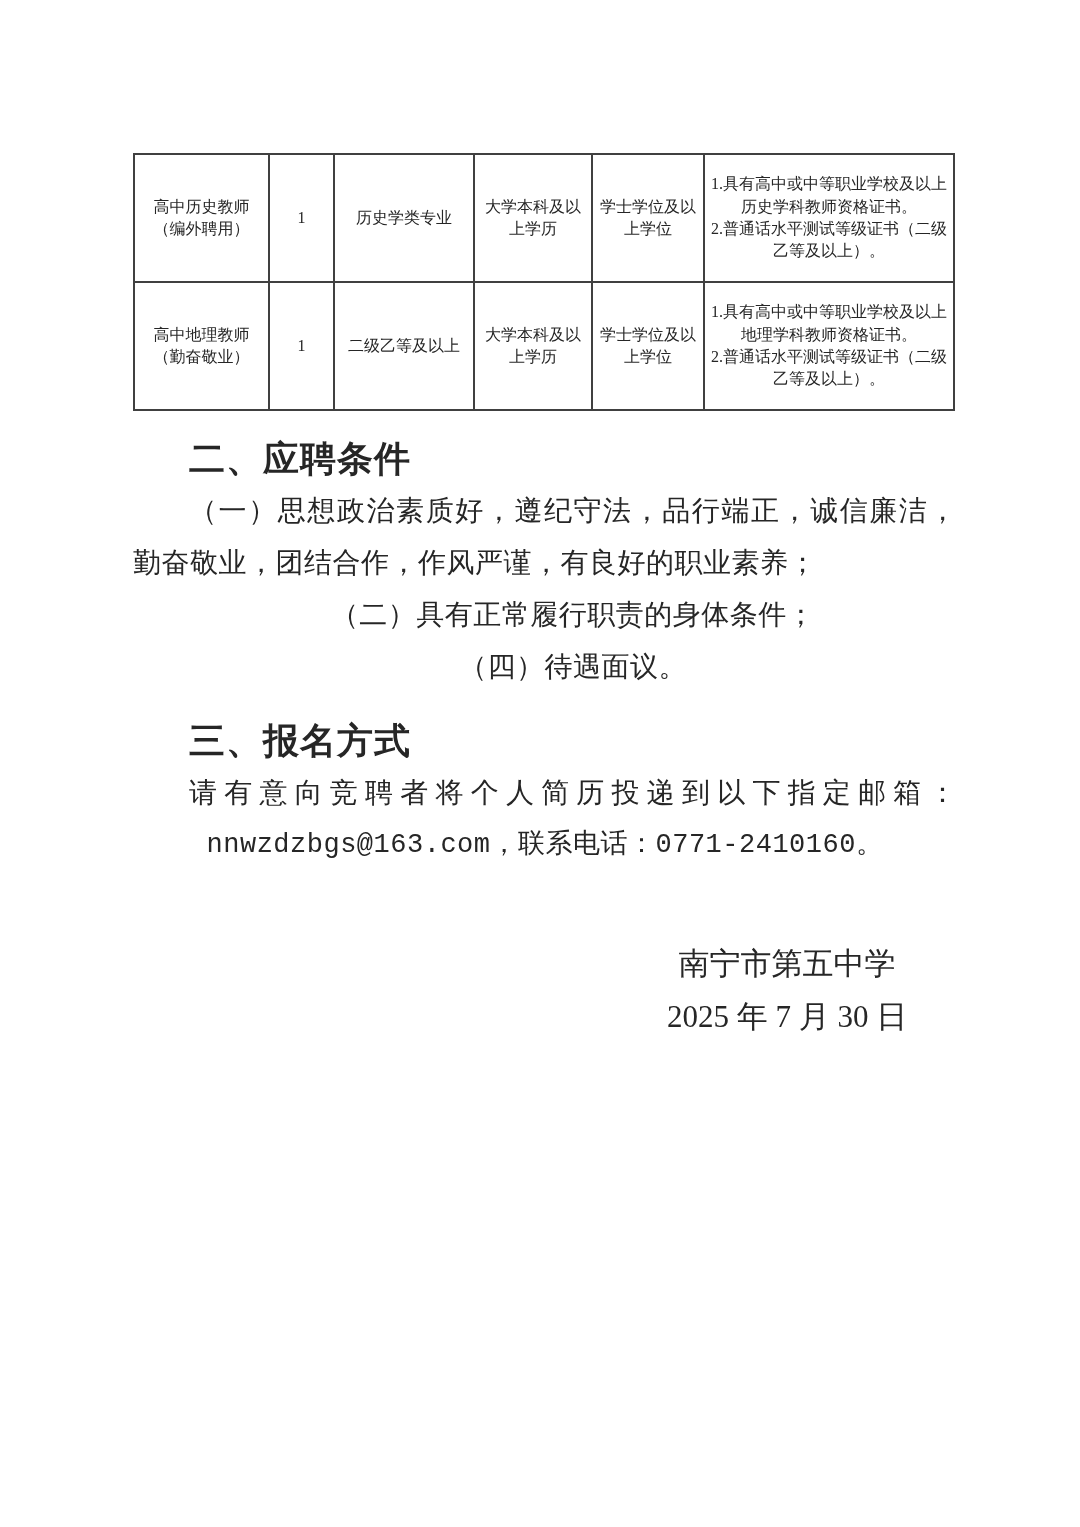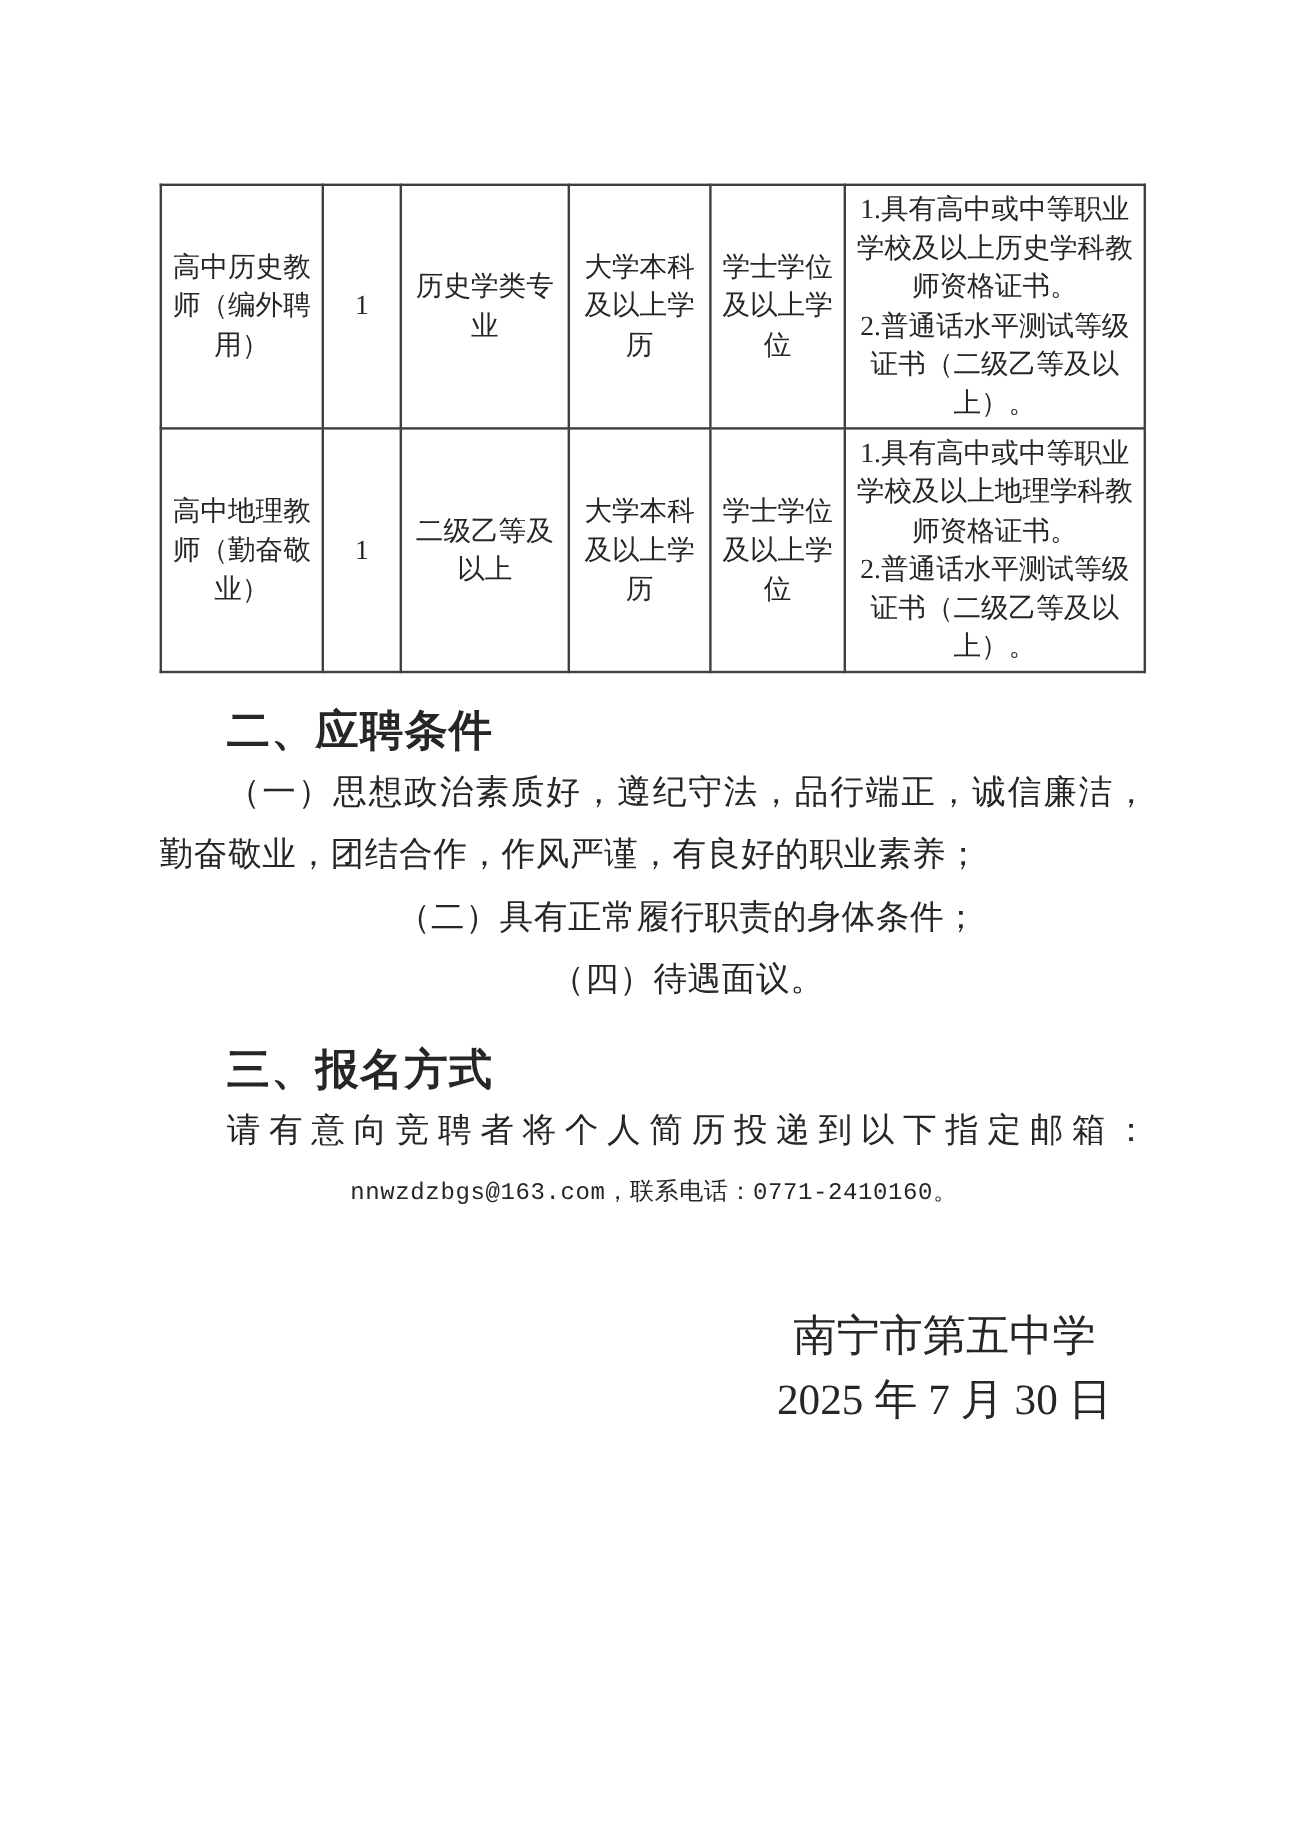--- a/index.html
+++ b/index.html
@@ -25,21 +25,21 @@
   
   table.positions {
     border-collapse: collapse;
     table-layout: fixed;
     width: 820px;
   }
   table.positions td {
     border: 2px solid #404040;
     text-align: center;
     vertical-align: middle;
-    font-size: 23px;
+    font-size: 16px;
     line-height: 1.4;
     padding: 4px;
     word-break: break-all;
   }
   table.positions tr {
     height: 128px;
   }
   td.req {
     text-align: left;
     font-size: 19px;
@@ -69,28 +69,28 @@
     text-indent: 56px;
     letter-spacing: 0.5px;
     word-break: break-all;
     text-align: center;
   }
   .justify { text-align: justify; }
   .justify-last { text-align: justify; text-align-last: justify; font-family: Liberation Serif, serif; }
   .no-indent { text-indent: 0; }
   .mono-line {
     font-family: "Liberation Mono", "DejaVu Sans Mono", monospace;
-    font-size: 20px;
+    font-size: 27px;
   }
   
   .signature {
     margin: 66px 15px 0 auto;
     width: 310px;
     text-align: center;
-    font-size: 36px;
+    font-size: 31px;
     line-height: 53px;
   }
 </style>
 </head>
 <body>
 
 <div class="page">
   <div class="content">
 
     <table class="positions">

